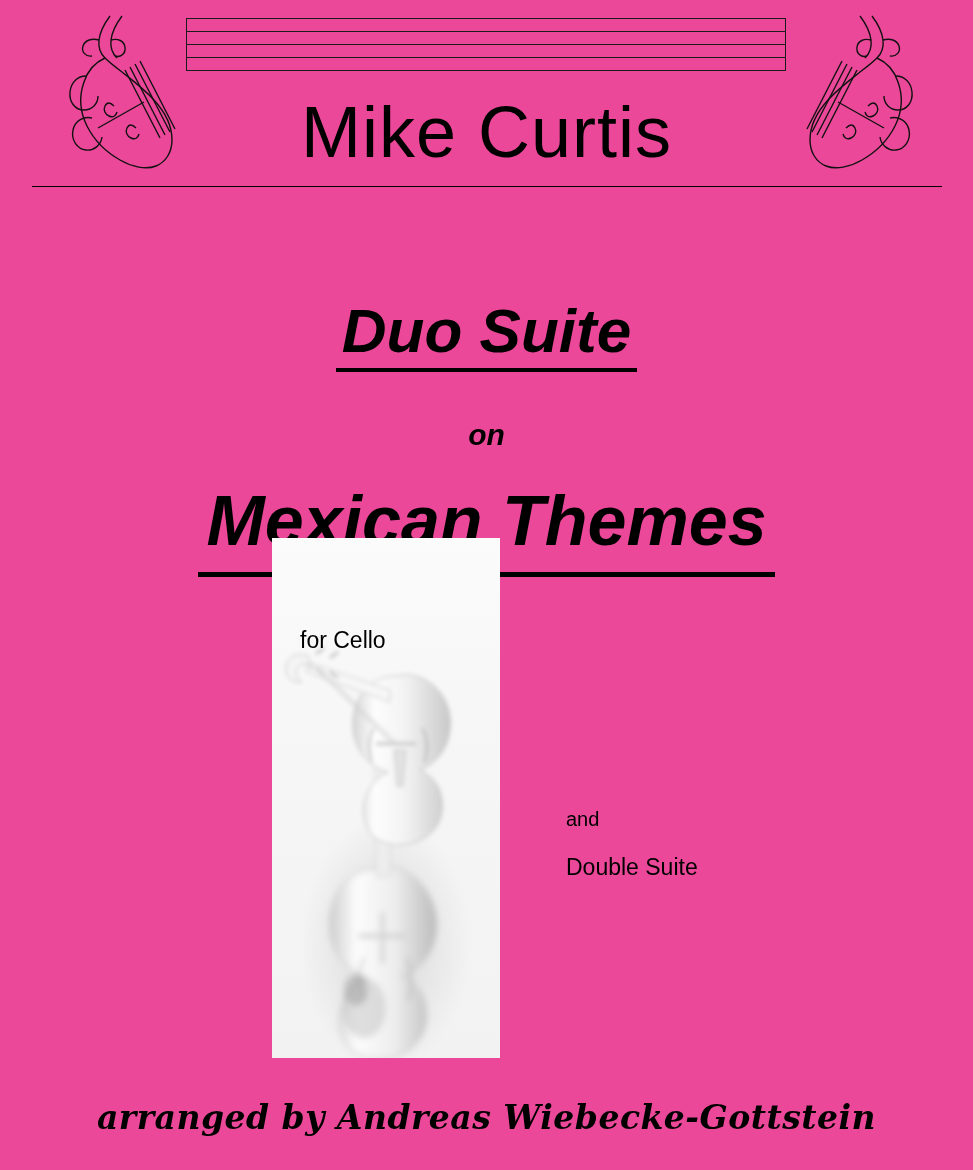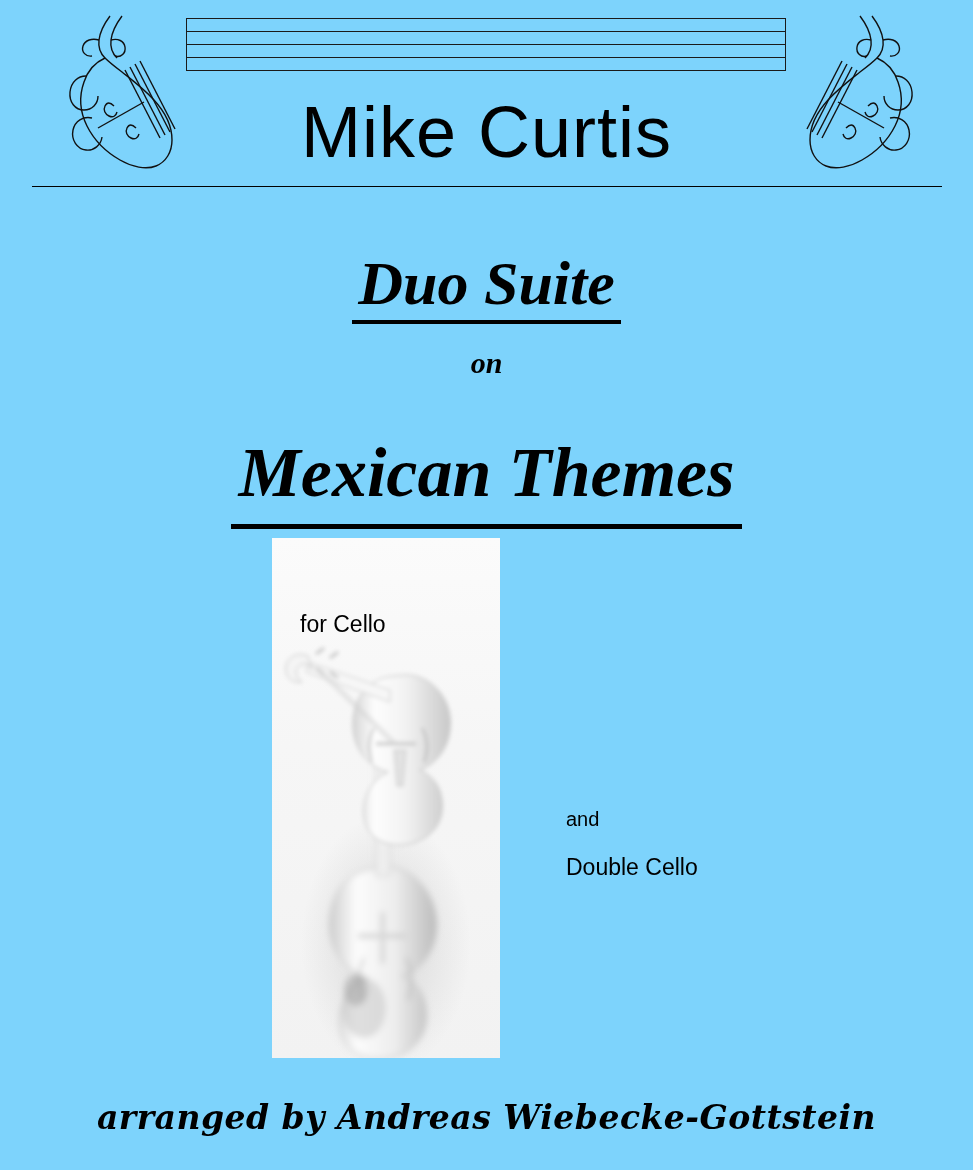--- a/index.html
+++ b/index.html
@@ -12,21 +12,21 @@
     height: 1170px;
     position: relative;
     overflow: hidden;
     font-family: "Liberation Sans", sans-serif;
     color: #000000;
   }
 
   .page {
     position: absolute;
     inset: 0;
-    background: #7dd3fc;
+    background: #ec4899;
   }
 
   
   .header-band {
     position: absolute;
     left: 0;
     top: 0;
     width: 973px;
     height: 196px;
   }
@@ -86,44 +86,45 @@
     text-align: center;
     font-family: "Liberation Sans", sans-serif;
     font-size: 72px;
     font-weight: 400;
     letter-spacing: 1px;
     line-height: 1;
   }
 
   
   .script {
-    font-family: Liberation Serif, serif;
+    font-family: Liberation Sans, sans-serif;
     font-style: italic;
     font-weight: 700;
+    margin-top: 48px;
   }
 
   .work-title {
     position: absolute;
     left: 0;
     top: 252px;
     width: 973px;
     text-align: center;
     font-size: 62px;
     line-height: 1;
   }
   .work-title .inner {
     display: inline-block;
     border-bottom: 4px solid #000;
     padding: 0 6px 6px 6px;
   }
 
   .word-on {
     position: absolute;
     left: 0;
-    top: 348px;
+    top: 372px;
     width: 973px;
     text-align: center;
     font-size: 30px;
     line-height: 1;
   }
 
   .theme-title {
     position: absolute;
     left: 0;
     top: 438px;
@@ -148,21 +149,21 @@
     background:
       radial-gradient(ellipse 60% 40% at 50% 78%, rgba(150,150,150,0.30) 0%, rgba(255,255,255,0) 62%),
       linear-gradient(180deg, #fbfbfb 0%, #f6f6f6 40%, #f2f2f2 100%);
     overflow: hidden;
   }
   .photo svg { display: block; }
 
   .cap-cello {
     position: absolute;
     left: 300px;
-    top: 611px;
+    top: 627px;
     font-size: 23px;
   }
   .cap-and {
     position: absolute;
     left: 566px;
     top: 808px;
     font-size: 20px;
   }
   .cap-bass {
     position: absolute;
@@ -306,16 +307,16 @@
 
         <path d="M122 212 L134 212 L131 248 L125 248 Z" fill="#e2e2e2" stroke="#c2c2c2"></path>
       </g>
 
       <rect x="0" y="0" width="228" height="520" fill="none"></rect>
     </svg>
   </div>
 
   <div class="cap-cello">for Cello</div>
   <div class="cap-and">and</div>
-  <div class="cap-bass">Double Cello</div>
+  <div class="cap-bass">Double Suite</div>
 
   <div class="arranger">arranged by Andreas Wiebecke-Gottstein</div>
 </div>
 
 </body></html>

